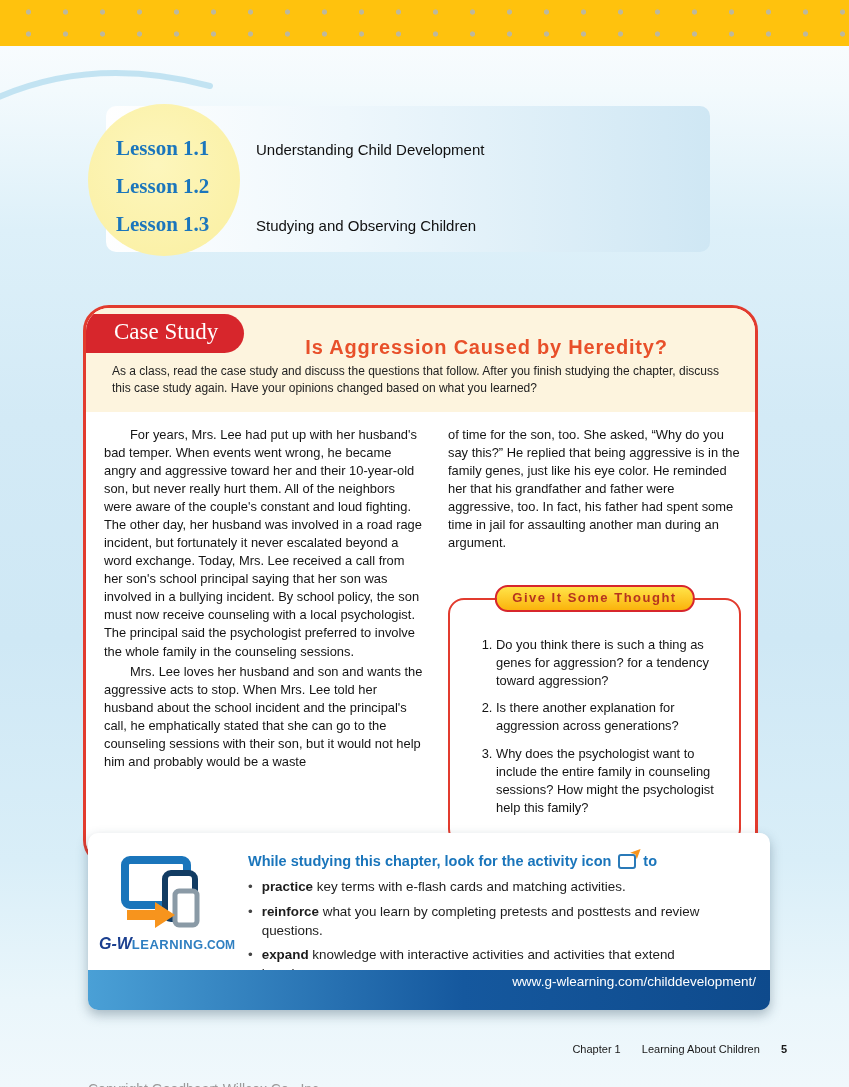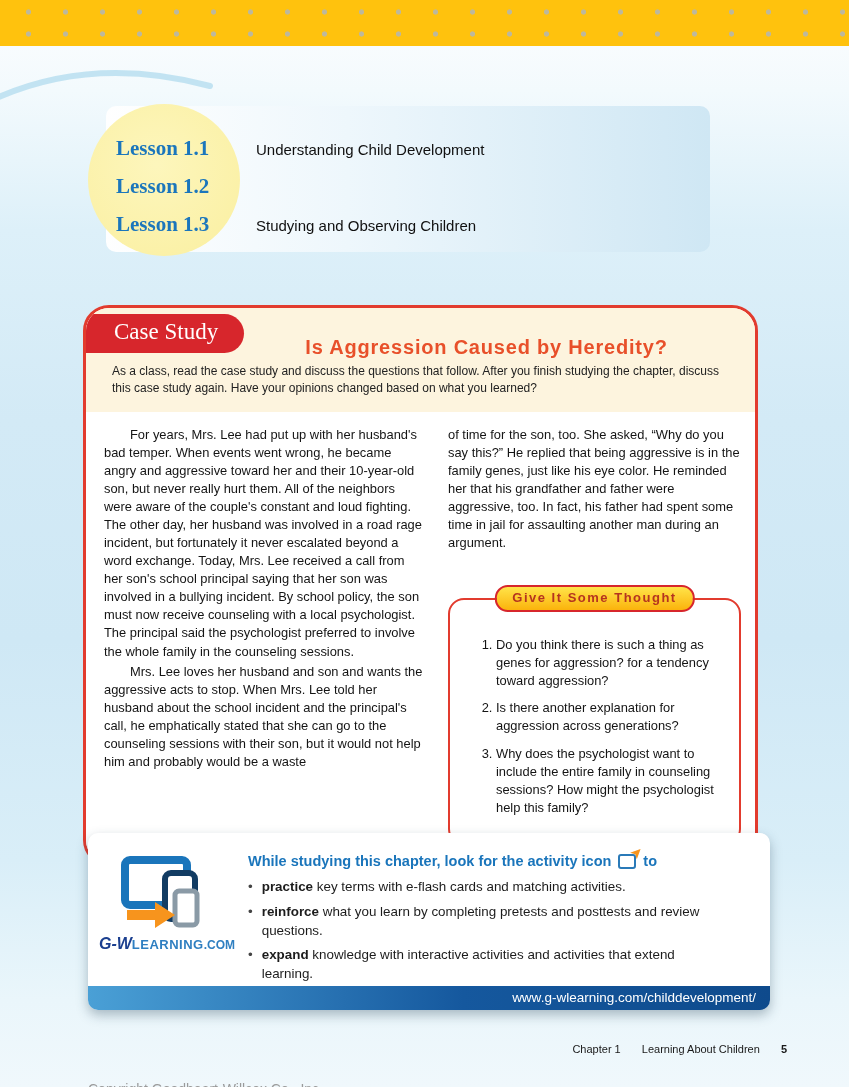--- a/index.html
+++ b/index.html
@@ -72,21 +72,21 @@
   .activity-heading { color:#1a75bb; font-weight:bold; font-size:14.5px;
     display:flex; align-items:center; gap:7px; }
   .activity-icon { display:inline-block; width:18px; height:15px;
     border:2.5px solid #2a7ab8; border-radius:3px; position:relative; }
   .activity-icon::after { content:"➤"; position:absolute; right:-8px; top:-11px;
     color:#f7941d; font-size:13px; transform:rotate(-45deg); }
   .bullets { margin-top:9px; }
   .bullet-row { display:flex; gap:9px; margin-top:6px; font-size:13.4px;
     color:#1c1c1c; line-height:1.4; max-width:470px; }
   .bullet-dot { color:#444; }
-  .url-bar { position:absolute; left:0; right:0; bottom:0; height:24px;
+  .url-bar { position:absolute; left:0; right:0; bottom:0; height:40px;
     border-radius:0 0 10px 10px;
     background:linear-gradient(90deg,#4aa0d6 0%,#15589e 55%,#0e4a8c 100%);
     color:#fff; font-size:13.5px; text-align:right; line-height:23px; padding-right:14px; }
 
   
   .footer-left { position:absolute; left:88px; top:1081px; font-size:14px; color:#9a9a9a; }
   .footer-right { position:absolute; right:62px; top:1043px; font-size:11px; color:#1a1a1a; }
   .footer-right span { margin-left:18px; }
   .footer-page { font-weight:bold; }
 </style>

